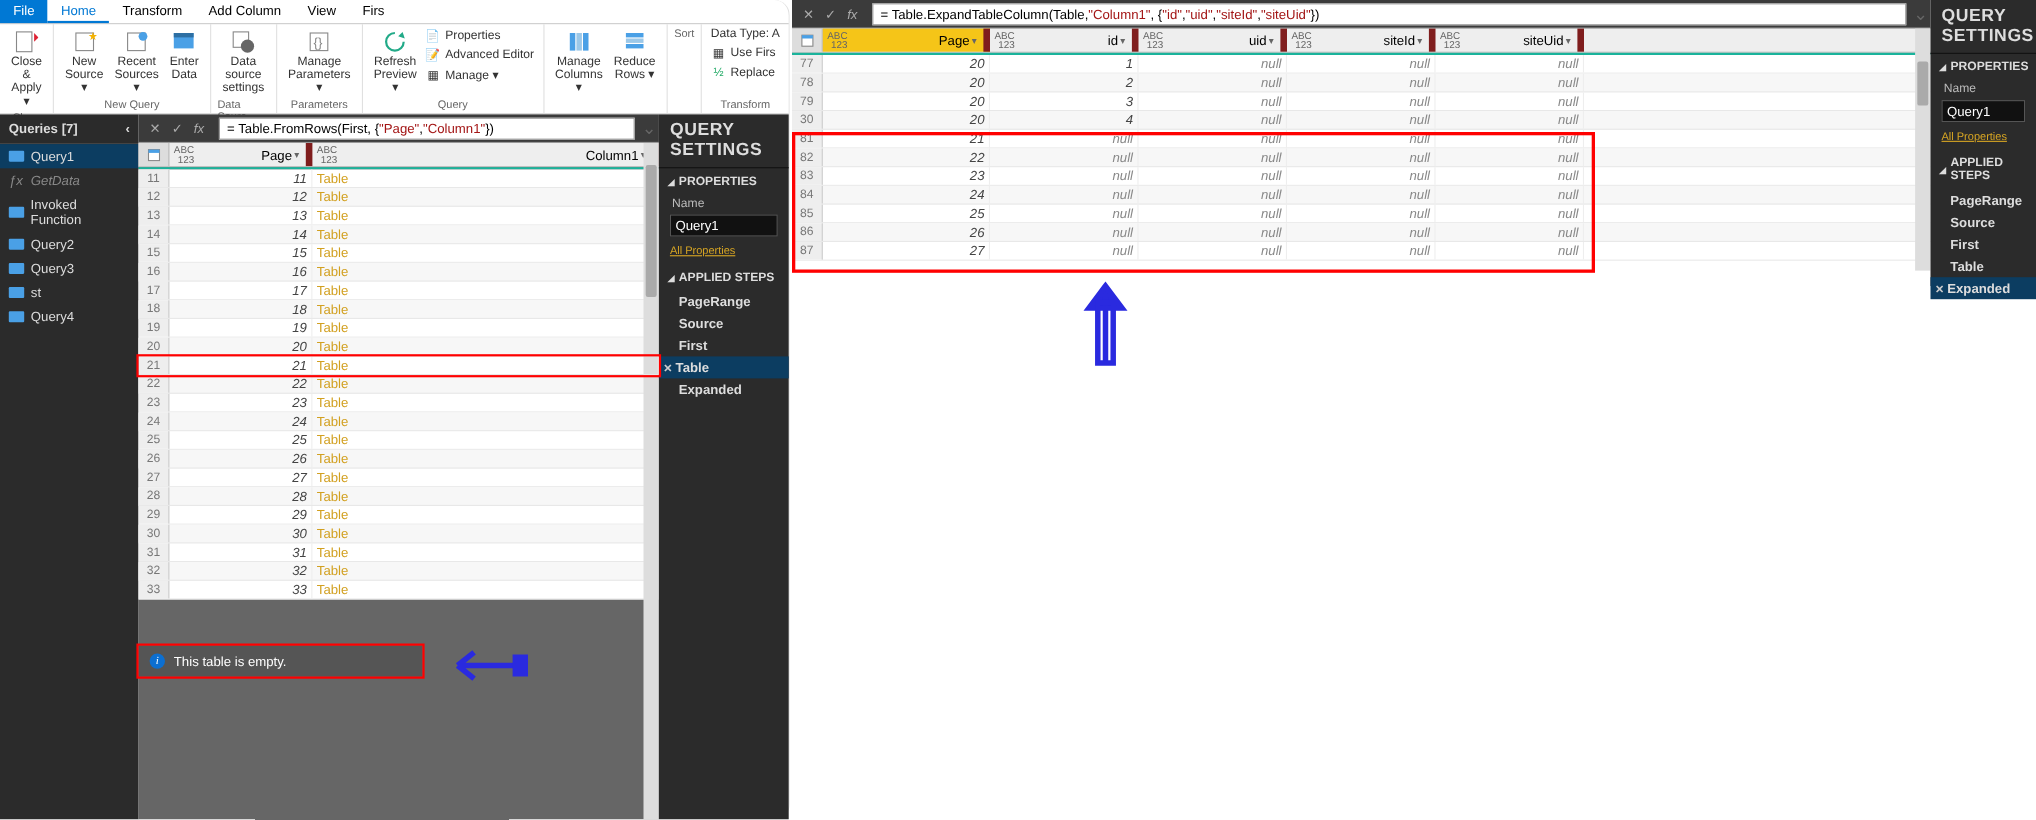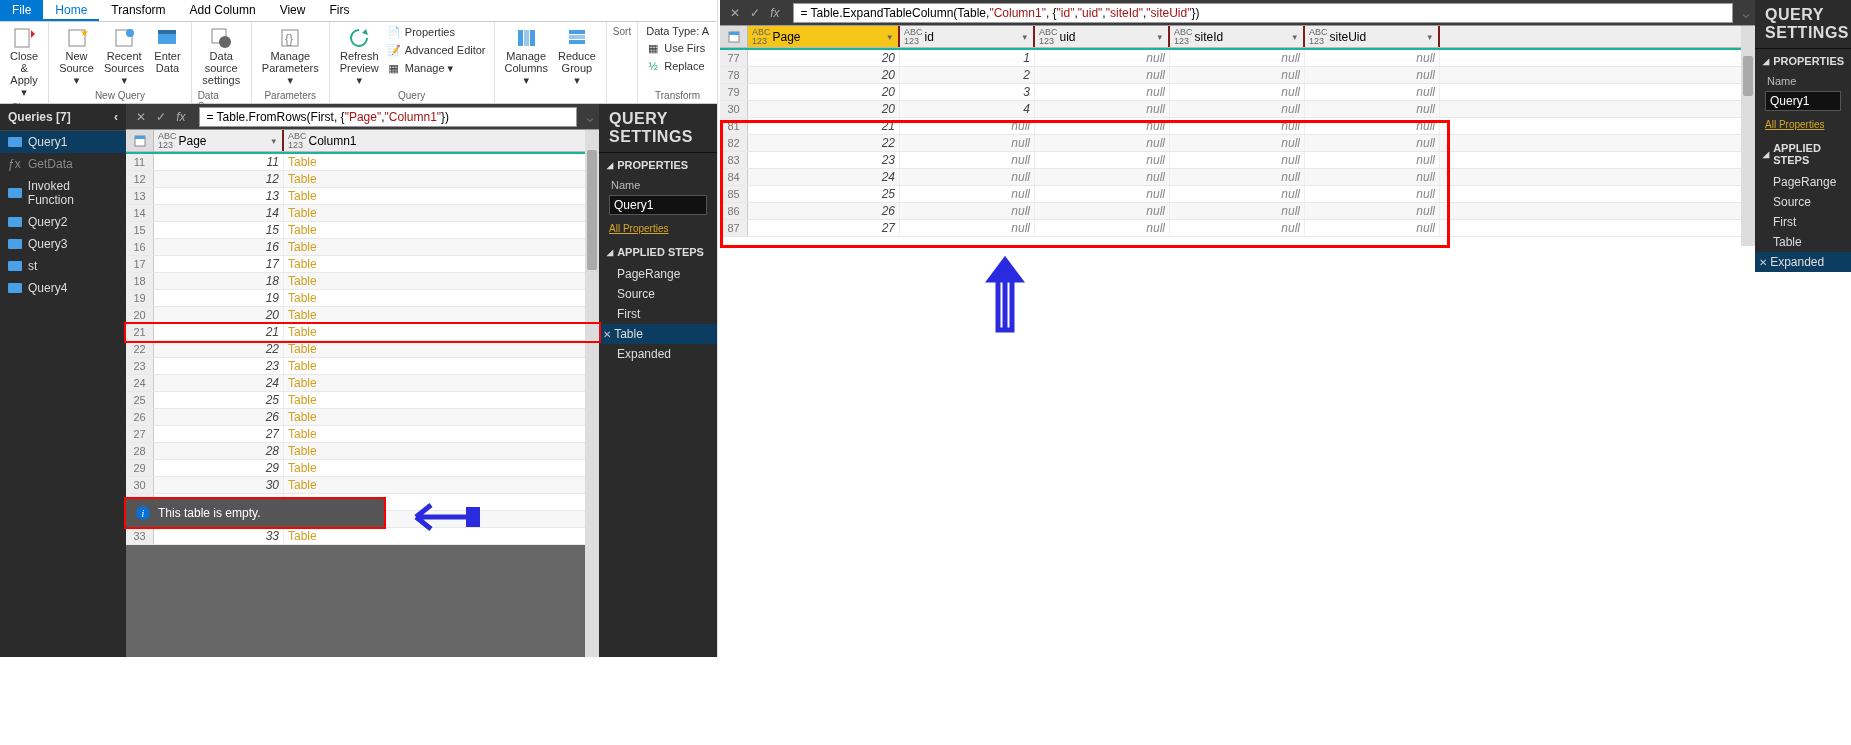--- a/index.html
+++ b/index.html
@@ -1,19 +1,19 @@
 <!DOCTYPE html>
 <html><head>
 <meta charset="utf-8">
 <style>
   * { box-sizing: border-box; margin: 0; padding: 0; font-family: "Segoe UI", sans-serif; }
   body { width: 1851px; height: 745px; background: #fff; position: relative; overflow: hidden; }
 
   
-  .left-window { position: absolute; left: 0; top: 0; width: 718px; height: 657px; background: #fff; border-right: 1px solid #ddd; }
+  .left-window { position: absolute; left: 0; top: 0; width: 718px; height: 745px; background: #fff; border-right: 1px solid #ddd; border-radius: 14px; }
 
   
   .ribbon-tabs { display: flex; height: 22px; border-bottom: 1px solid #ccc; font-size: 12px; align-items: stretch; }
   .ribbon-tab { padding: 3px 12px; cursor: pointer; }
   .ribbon-tab.file { background: #0078d4; color: #fff; }
   .ribbon-tab.active { border-bottom: 2px solid #0078d4; color: #0078d4; }
 
   
   .ribbon-body { height: 82px; display: flex; border-bottom: 1px solid #ccc; font-size: 11px; color: #333; }
   .ribbon-group { border-right: 1px solid #e0e0e0; padding: 2px 6px 0 6px; display: flex; flex-direction: column; justify-content: space-between; align-items: center; }
@@ -24,37 +24,37 @@
   .ribbon-btn .label { font-size: 11px; text-align: center; line-height: 1.1; }
   .mini-col { display: flex; flex-direction: column; gap: 2px; font-size: 11px; }
   .mini-row { display: flex; align-items: center; gap: 4px; white-space: nowrap; padding: 1px 2px; cursor: pointer; }
   .mini-icon { width: 14px; height: 14px; display: inline-flex; align-items: center; justify-content: center; }
 
   
   .queries-pane { position: absolute; left: 0; top: 104px; bottom: 0; width: 126px; background: #2b2b2b; color: #ddd; font-size: 12px; }
   .queries-header { display: flex; align-items: center; justify-content: space-between; padding: 6px 8px; font-weight: 600; border-bottom: 1px solid #444; }
   .query-item { display: flex; align-items: center; gap: 6px; padding: 4px 8px; cursor: pointer; }
   .query-item.selected { background: #0c3d61; }
-  .query-item.dim { color: #888; }
+  .query-item.dim { color: #888; font-style: italic; }
   .query-icon { width: 14px; height: 10px; background: #4aa0e6; display: inline-block; border-radius: 1px; }
 
   
   .formula-area { position: absolute; left: 126px; right: 118px; top: 104px; height: 26px; display: flex; align-items: center; border-bottom: 1px solid #999; background: #3b3b3b; }
   .fx-icons { display: flex; gap: 10px; padding: 0 10px; color: #aaa; font-size: 12px; }
   .fx-label { font-style: italic; }
   .formula-input { flex: 1; background: #fff; border: 1px solid #999; height: 20px; margin: 0 4px; padding: 0 6px; font-family: Consolas, monospace; font-size: 12px; display: flex; align-items: center; }
   .formula-input .kw { color: #000; }
   .formula-input .str { color: #a31515; }
   .formula-dd { width: 18px; text-align: center; color: #666; cursor: pointer; }
 
   
   .table-area { position: absolute; left: 126px; top: 130px; right: 118px; bottom: 0; background: #666; }
   .grid-hdr { display: flex; background: #eee; border-bottom: 1px solid #bbb; font-size: 12px; height: 22px; align-items: stretch; }
   .rownum-hdr { width: 28px; border-right: 1px solid #bbb; background: #ddd; display: flex; align-items: center; justify-content: center; }
-  .col-hdr { display: flex; align-items: center; border-right: 2px solid #7f1d1d; padding: 0 4px; }
+  .col-hdr { display: flex; align-items: center; border-right: 6px solid #7f1d1d; padding: 0 4px; text-align: right; }
   .col-type { font-size: 9px; color: #666; margin-right: 2px; }
   .col-name { flex: 1; }
   .col-filter { font-size: 9px; color: #666; padding: 0 2px; cursor: pointer; }
   .grid-rows { background: #fff; }
   .grid-row { display: flex; height: 17px; font-size: 12px; border-bottom: 1px solid #e8e8e8; }
   .grid-row.alt { background: #f7f7f7; }
   .grid-row .rownum { width: 28px; text-align: center; background: #eee; border-right: 1px solid #ccc; color: #777; font-size: 11px; line-height: 17px; }
   .grid-row .cell { border-right: 1px solid #eee; padding: 0 4px; line-height: 17px; }
   .grid-row .cell.num { text-align: right; font-style: italic; color: #444; }
   .grid-row .cell.link { color: #d2a020; }
@@ -66,21 +66,21 @@
   .info-icon { width: 14px; height: 14px; border-radius: 50%; background: #0c6fd1; color: #fff; font-size: 10px; display: flex; align-items: center; justify-content: center; font-family: serif; font-style: italic; }
 
   
   .qs-pane { position: absolute; right: 0; top: 104px; bottom: 0; width: 118px; background: #2b2b2b; color: #ddd; font-size: 12px; }
   .qs-title { padding: 6px 10px; font-weight: 600; letter-spacing: .5px; border-bottom: 1px solid #111; font-size: 16px; }
   .qs-section-hdr { display: flex; align-items: center; gap: 4px; padding: 6px 8px; font-weight: 600; font-size: 11px; }
   .qs-section-hdr::before { content: "◢"; font-size: 8px; }
   .qs-field-label { padding: 2px 12px; font-size: 11px; color: #bbb; }
   .qs-input { margin: 2px 10px; background: #111; border: 1px solid #555; color: #fff; padding: 2px 4px; font-size: 12px; }
   .qs-link { color: #d8a623; text-decoration: underline; padding: 6px 10px; font-size: 10px; cursor: pointer; }
-  .step { padding: 3px 18px; font-size: 12px; cursor: pointer; }
+  .step { padding: 3px 18px; font-size: 12px; cursor: pointer; font-weight: bold; }
   .step.active { background: #0c3d61; }
   .step.active::before { content: "✕ "; font-size: 10px; color: #ccc; margin-left: -14px; }
 
   
   .arrow { position: absolute; pointer-events: none; }
 
   
   .right-window { position: absolute; left: 720px; top: 0; width: 1131px; height: 260px; background: #fff; }
 
   .formula-area-r { position: absolute; left: 0; right: 96px; top: 0; height: 26px; display: flex; align-items: center; background: #3b3b3b; border-bottom: 1px solid #999; }
@@ -238,21 +238,21 @@
         </div>
         <div class="ribbon-btn">
           <span class="icon">
               <svg width="22" height="22">
                 <rect x="3" y="3" width="16" height="4" fill="#4aa0e6"></rect>
                 <rect x="3" y="8" width="16" height="4" fill="#9cc8e8"></rect>
                 <rect x="3" y="13" width="16" height="4" fill="#4aa0e6"></rect>
               </svg>
             </span>
           <span class="label" style="white-space:pre-line">Reduce
-Group ▾</span>
+Rows ▾</span>
         </div>
       </div>
       <div class="ribbon-group-label">&nbsp;</div>
     </div>
 
     <div class="ribbon-group">
       <div class="ribbon-group-label">Sort</div>
     </div>
 
     <div class="ribbon-group" style="border-right:none;">

